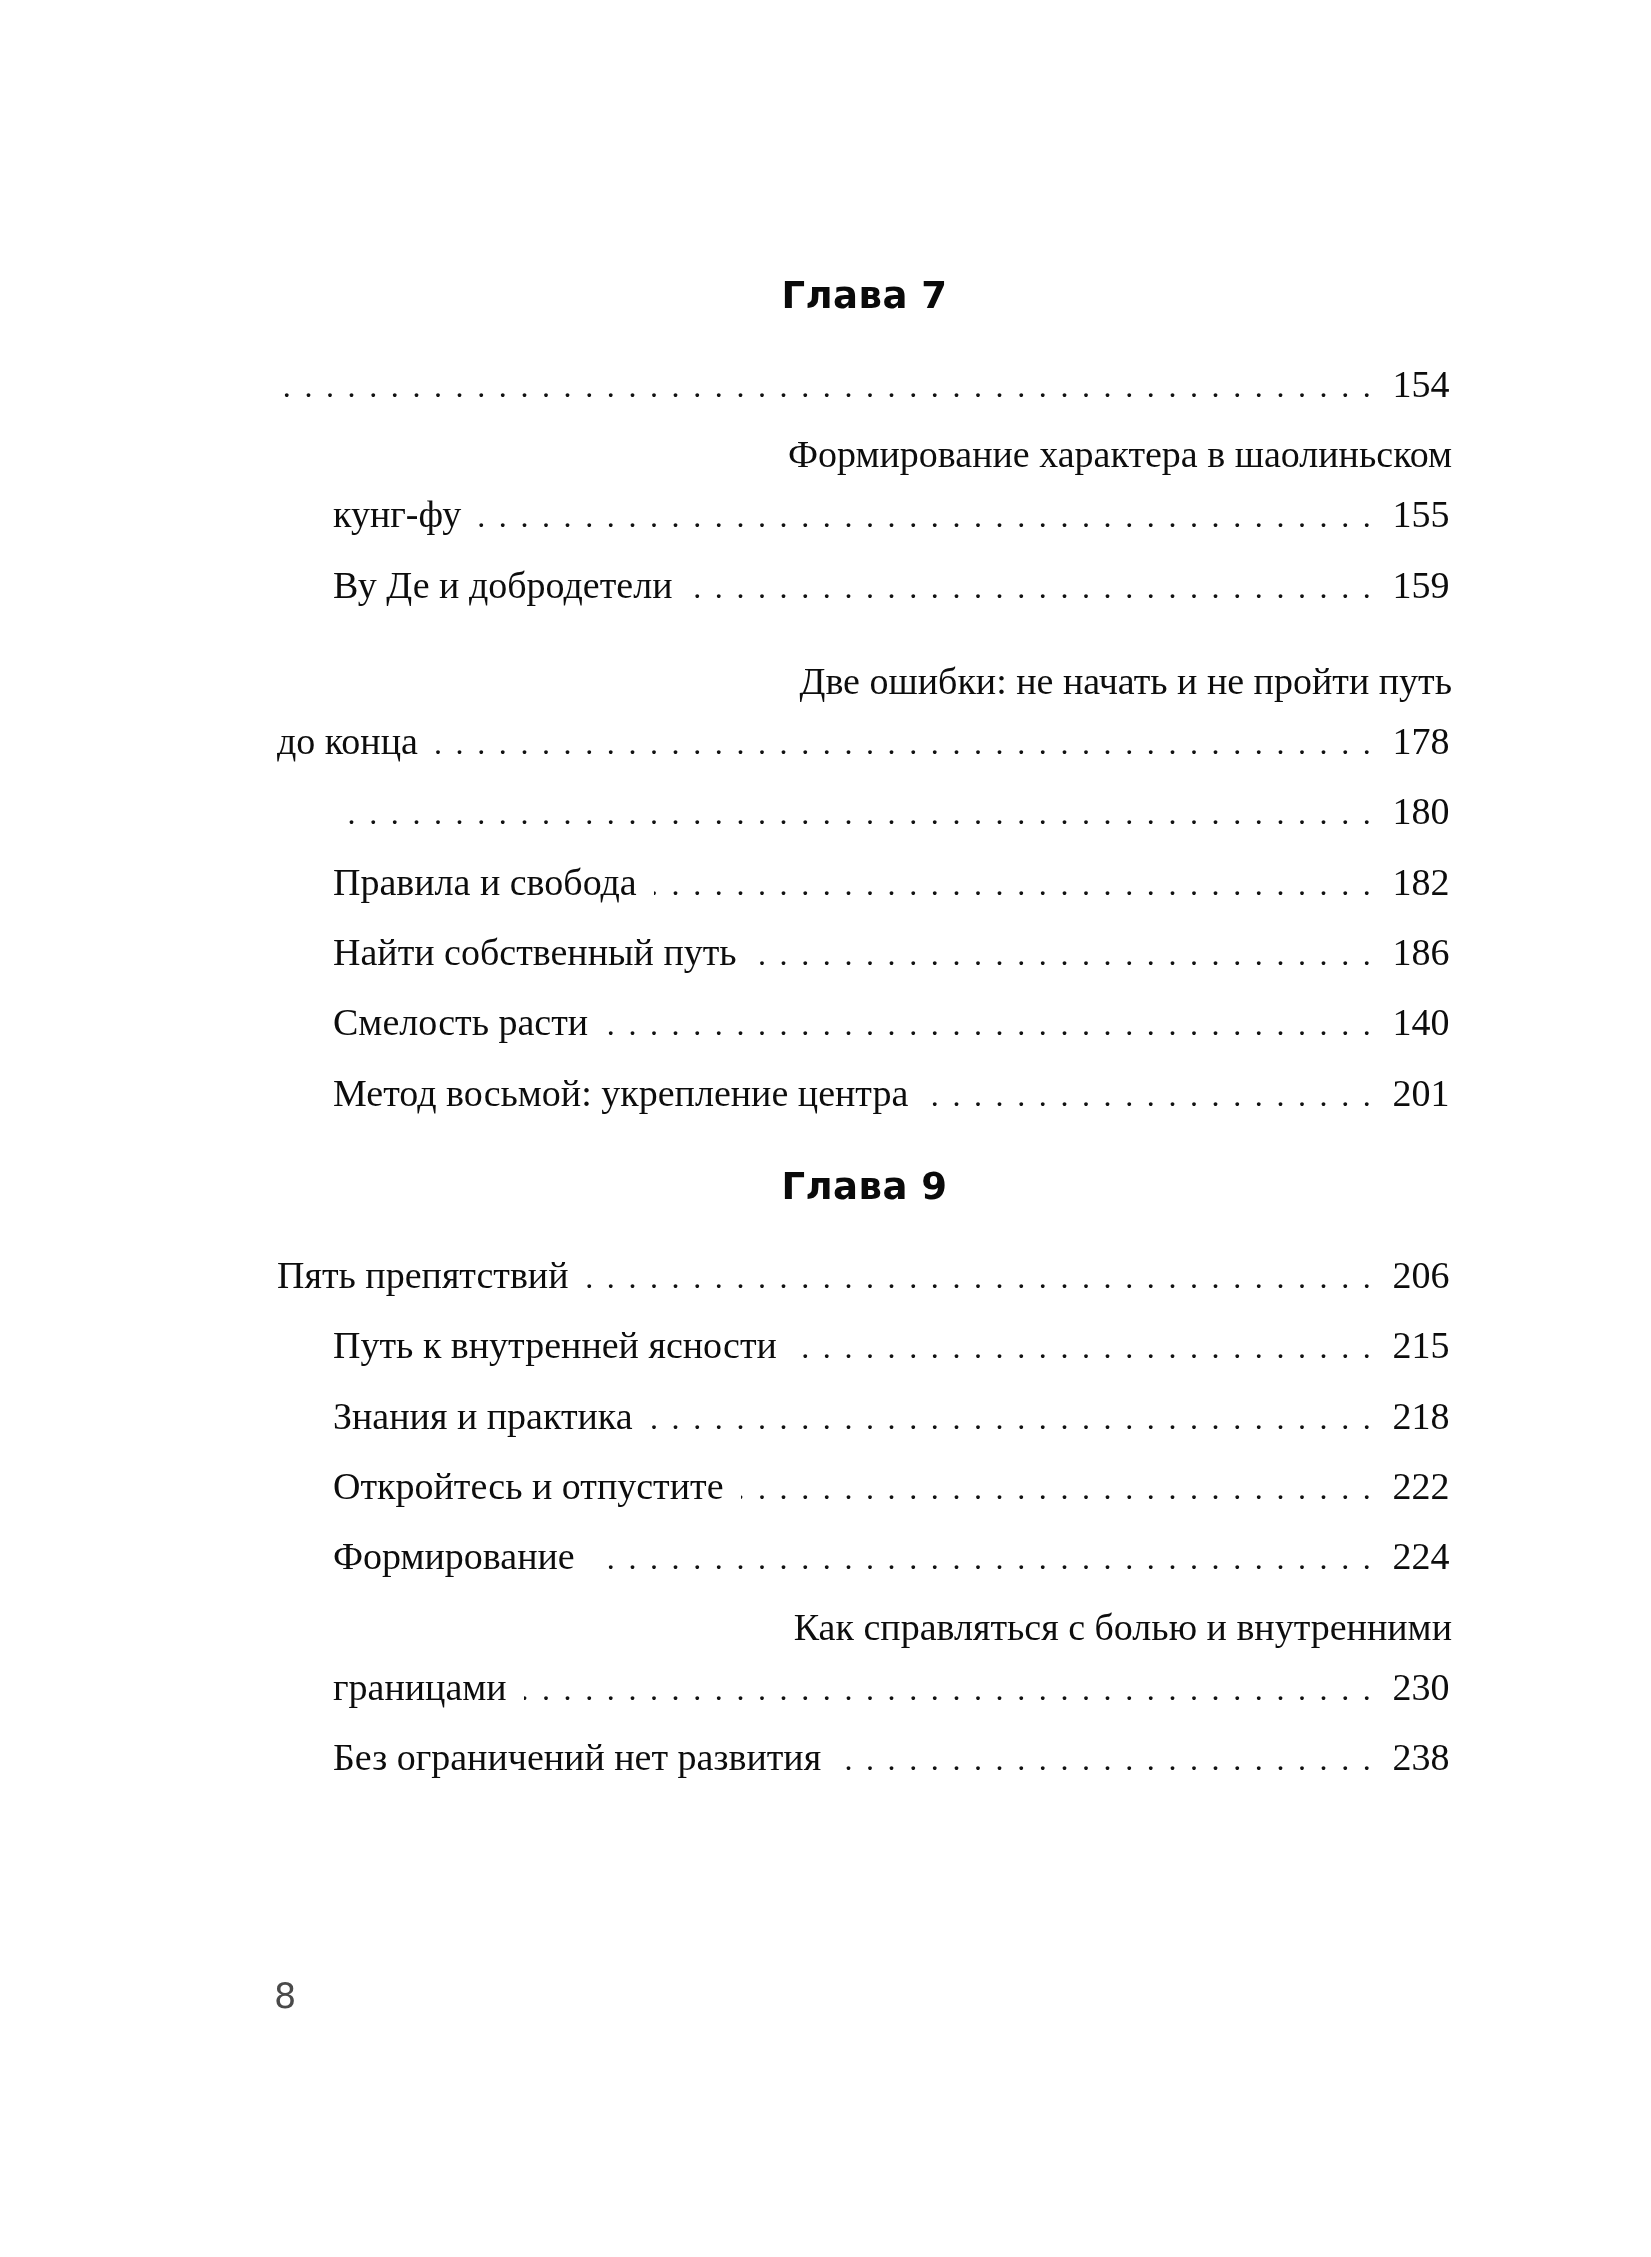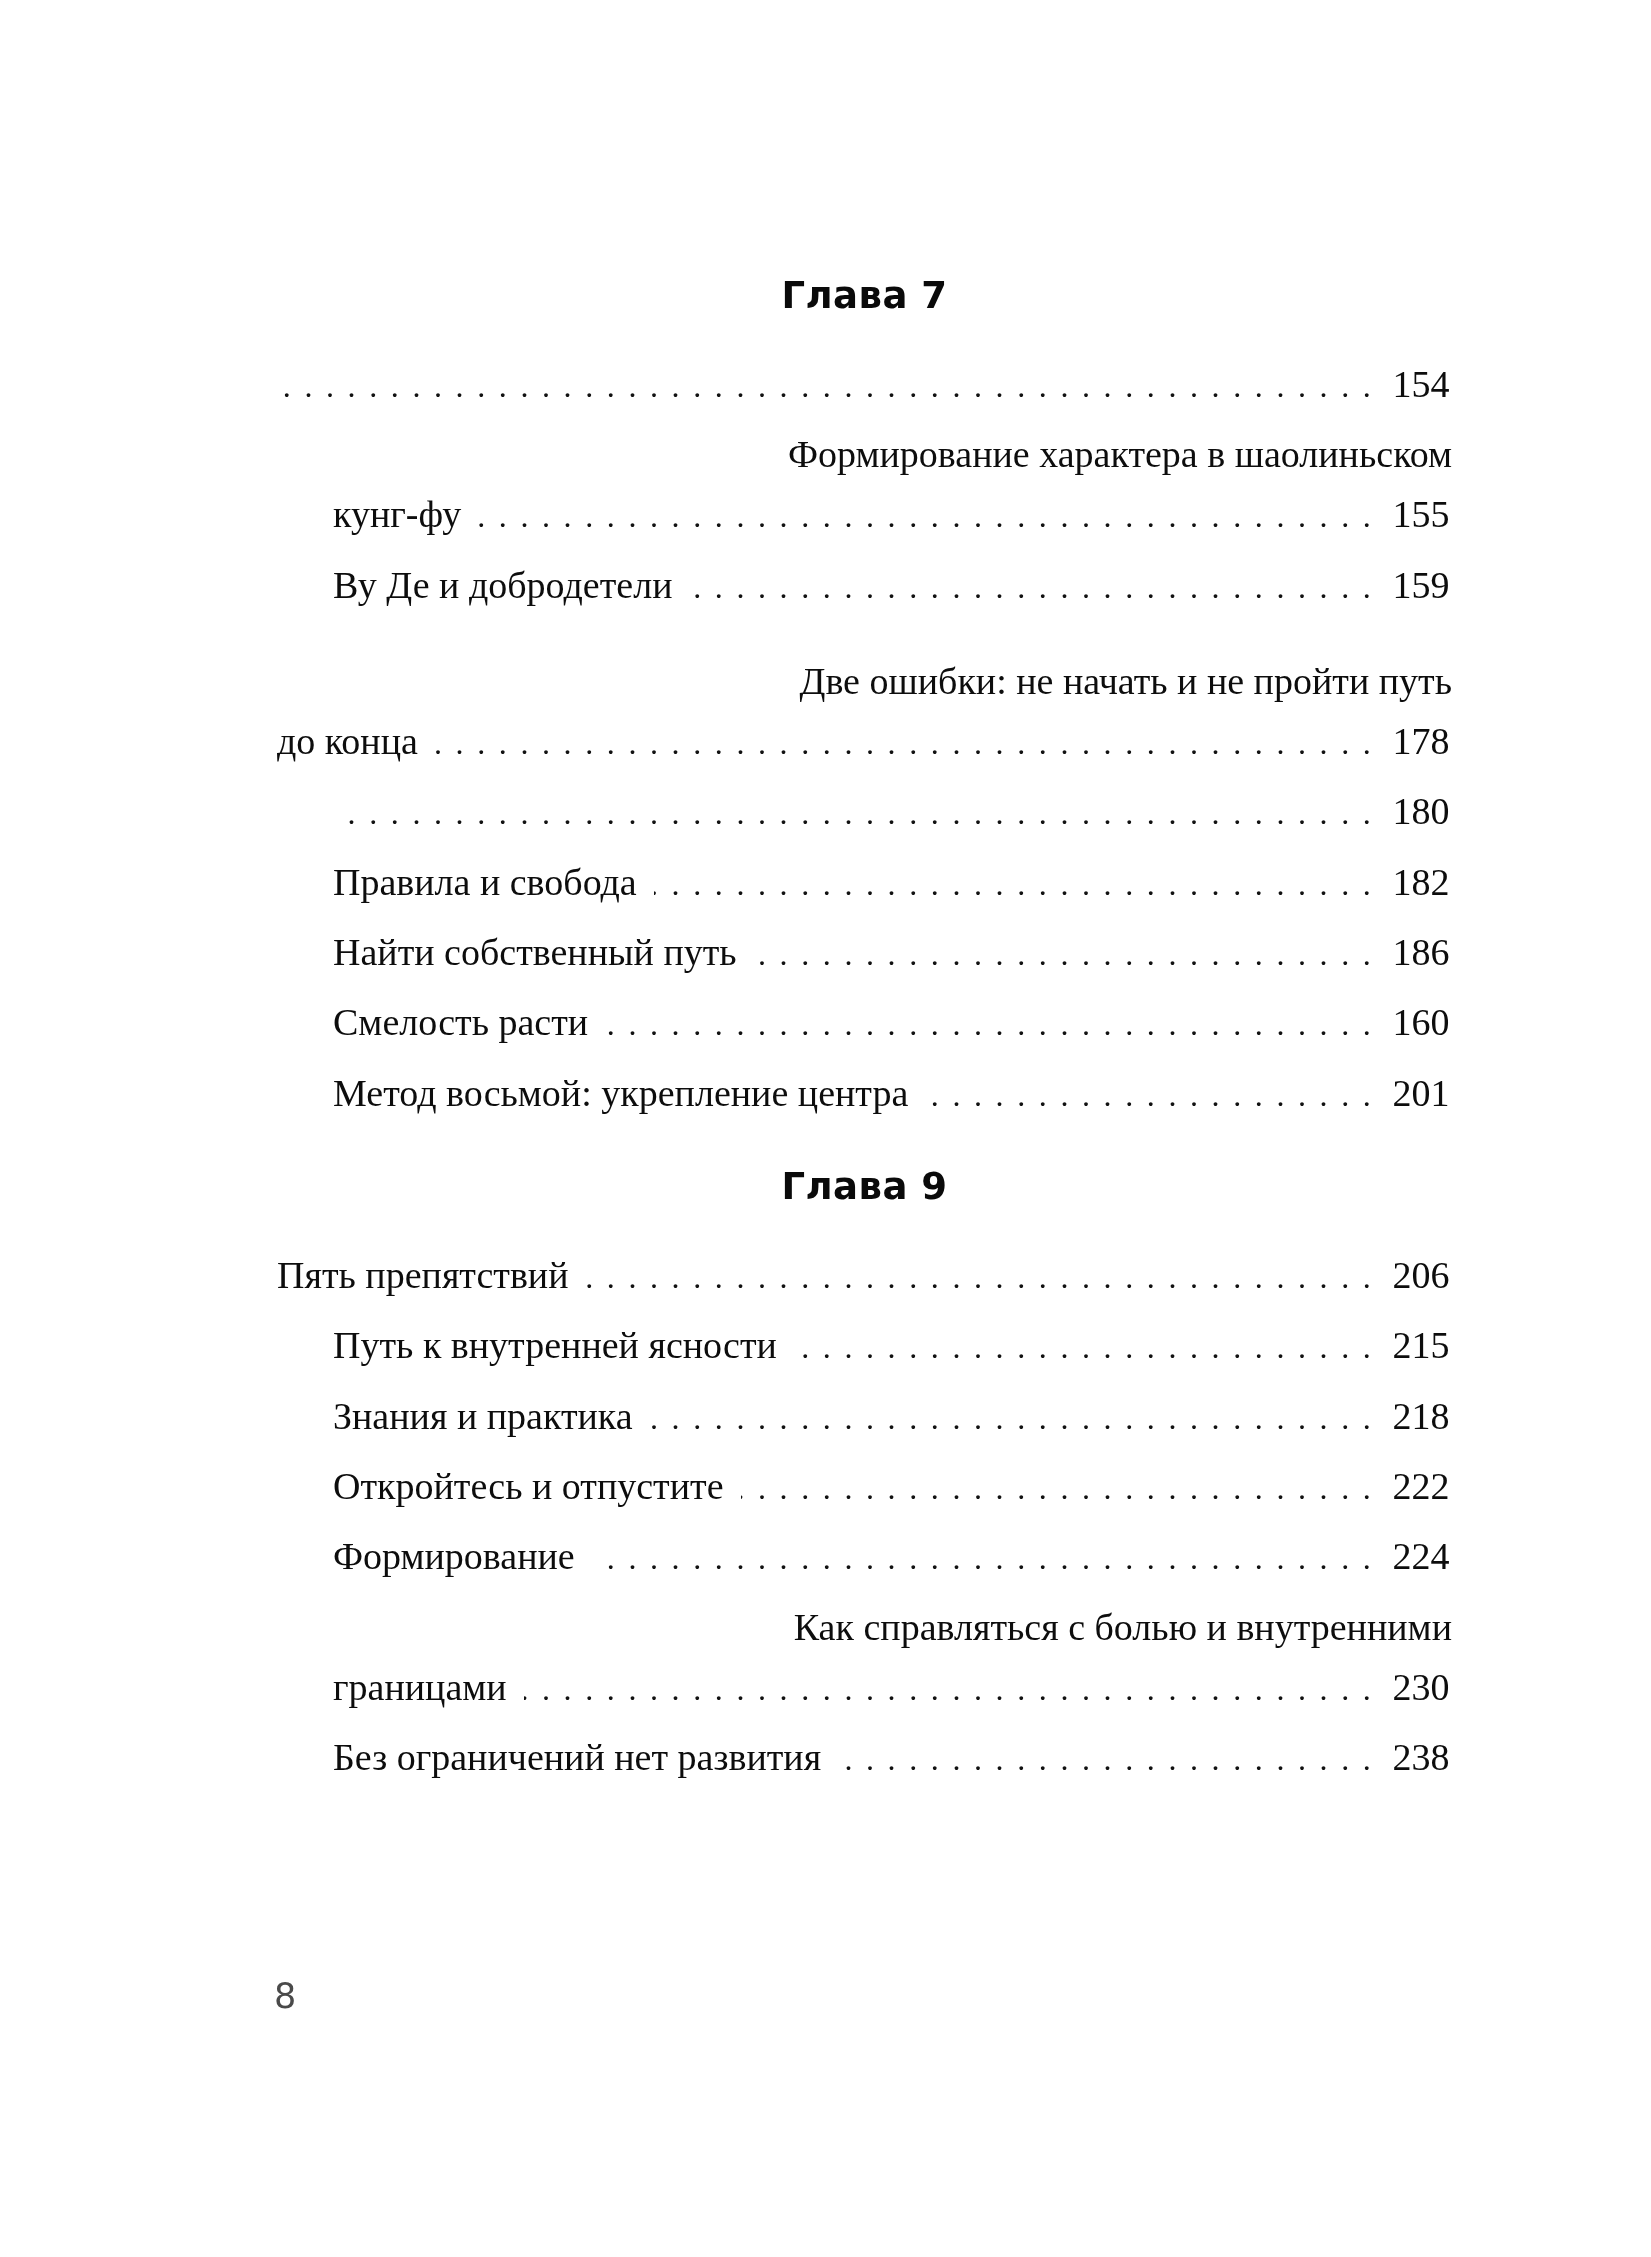--- a/index.html
+++ b/index.html
@@ -172,21 +172,21 @@
             <span class="title-text">Найти собственный путь</span>
             <span class="leader">..............................................................................</span>
             <span class="page-num">186</span>
           </div>
         </div>
 
         <div class="entry level-2">
           <div class="last-line">
             <span class="title-text">Смелость расти</span>
             <span class="leader">..............................................................................</span>
-            <span class="page-num">160</span>
+            <span class="page-num">140</span>
           </div>
         </div>
 
         <div class="entry level-2">
           <div class="last-line">
             <span class="title-text">Метод восьмой: укрепление центра</span>
             <span class="leader">..............................................................................</span>
             <span class="page-num">201</span>
           </div>
         </div>

